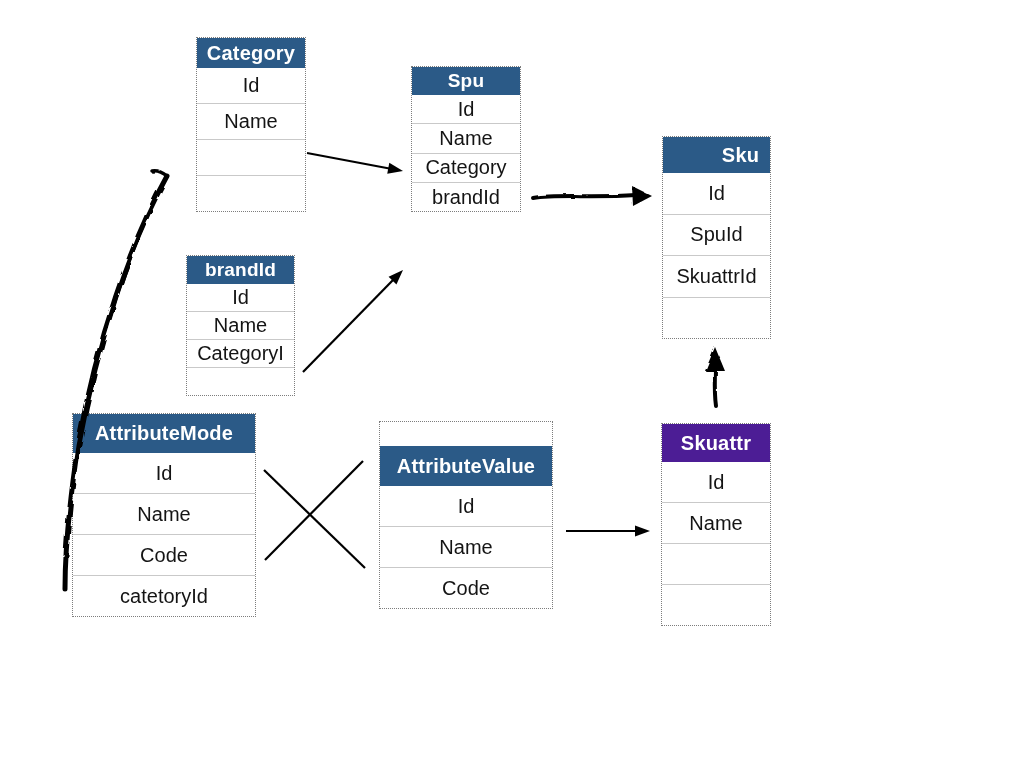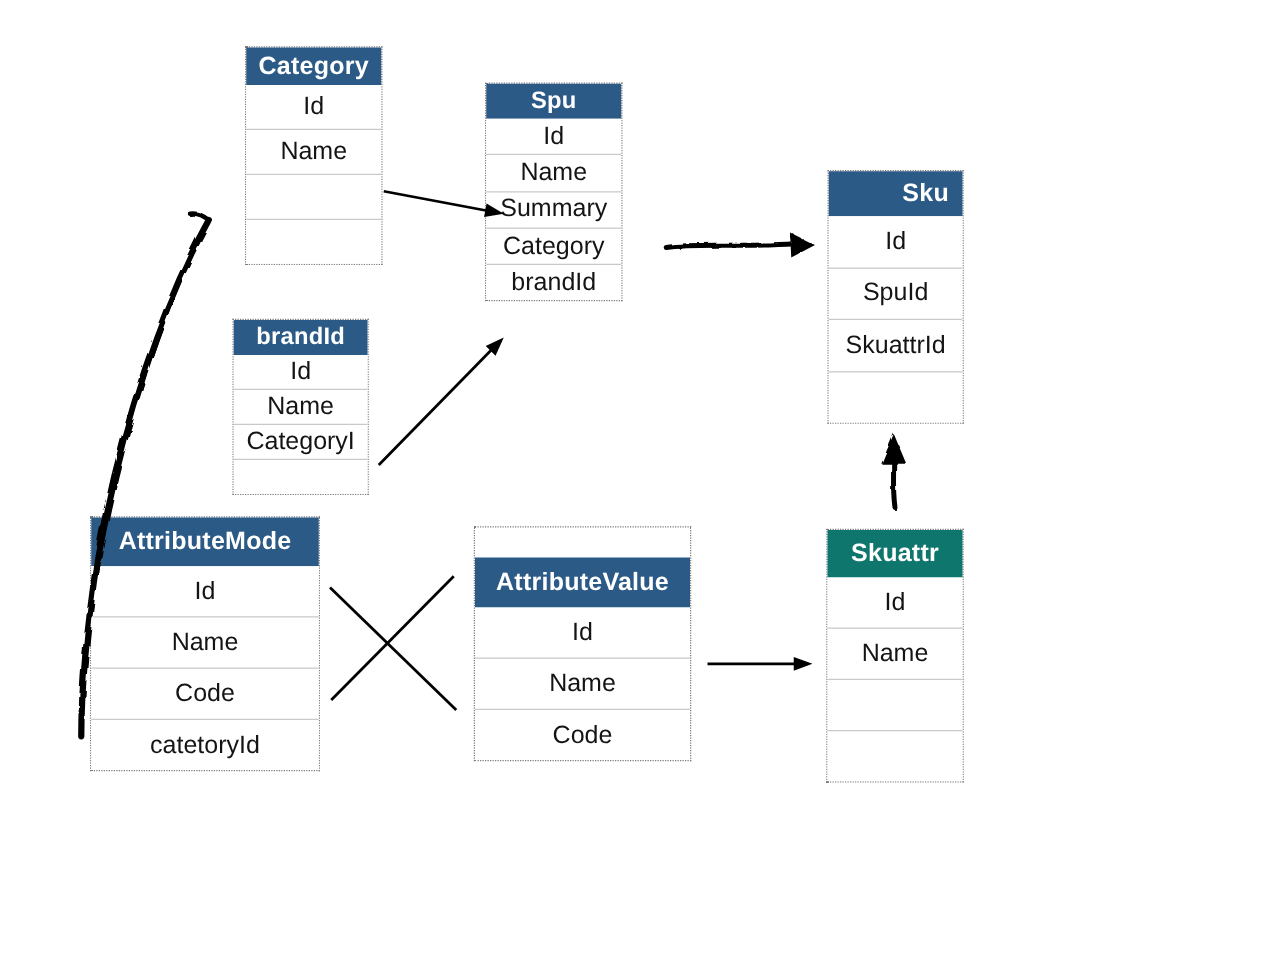--- a/index.html
+++ b/index.html
@@ -21,21 +21,21 @@
     display:flex;align-items:center;justify-content:center;
     font-size:20px;color:#141414;overflow:hidden;white-space:nowrap;
     background:#fff;
   }
   .t-row + .t-row{border-top:1px solid #c9c9c9;}
 
   .cat{left:196px;top:37px;width:110px;}
   .cat .t-head{height:30px;}
   .cat .t-row{height:35px;}
 
-  .spu{left:388px;top:66px;width:110px;text-align:center;}
+  .spu{left:411px;top:66px;width:110px;text-align:center;}
   .spu .t-head{height:28px;font-size:19px;}
   .spu .t-row{height:28.3px;}
 
   .sku{left:662px;top:136px;width:109px;}
   .sku .t-head{height:36px;}
   .sku .t-row{height:40.5px;}
 
   .brd{left:186px;top:255px;width:109px;}
   .brd .t-head{height:28px;font-size:19px;}
   .brd .t-row{height:27px;}
@@ -69,21 +69,20 @@
         <div class="t-row">Name</div>
         <div class="t-row"></div>
         <div class="t-row"></div>
       </div>
     </div>
   <div class="tbl spu">
       <div class="t-head" style="background: rgb(43, 90, 135); color: rgb(255, 255, 255);">Spu</div>
       <div class="t-body">
         <div class="t-row">Id</div>
         <div class="t-row">Name</div>
-        <div class="t-row">Summary</div>
         <div class="t-row">Category</div>
         <div class="t-row">brandId</div>
       </div>
     </div>
   <div class="tbl sku">
       <div class="t-head" style="background: rgb(43, 90, 135); color: rgb(255, 255, 255); padding-left: 48px;">Sku</div>
       <div class="t-body">
         <div class="t-row">Id</div>
         <div class="t-row">SpuId</div>
         <div class="t-row">SkuattrId</div>
@@ -110,21 +109,21 @@
     </div>
   <div class="tbl atv">
       <div class="t-head" style="background: rgb(43, 90, 135); color: rgb(255, 255, 255);">AttributeValue</div>
       <div class="t-body">
         <div class="t-row">Id</div>
         <div class="t-row">Name</div>
         <div class="t-row">Code</div>
       </div>
     </div>
   <div class="tbl ska">
-      <div class="t-head" style="background: #0f766e; color: rgb(255, 255, 255);">Skuattr</div>
+      <div class="t-head" style="background: #4c1d95; color: rgb(255, 255, 255);">Skuattr</div>
       <div class="t-body">
         <div class="t-row">Id</div>
         <div class="t-row">Name</div>
         <div class="t-row"></div>
         <div class="t-row"></div>
       </div>
     </div>
 
   <svg class="overlay" viewBox="0 0 1024 768">
     <defs>

